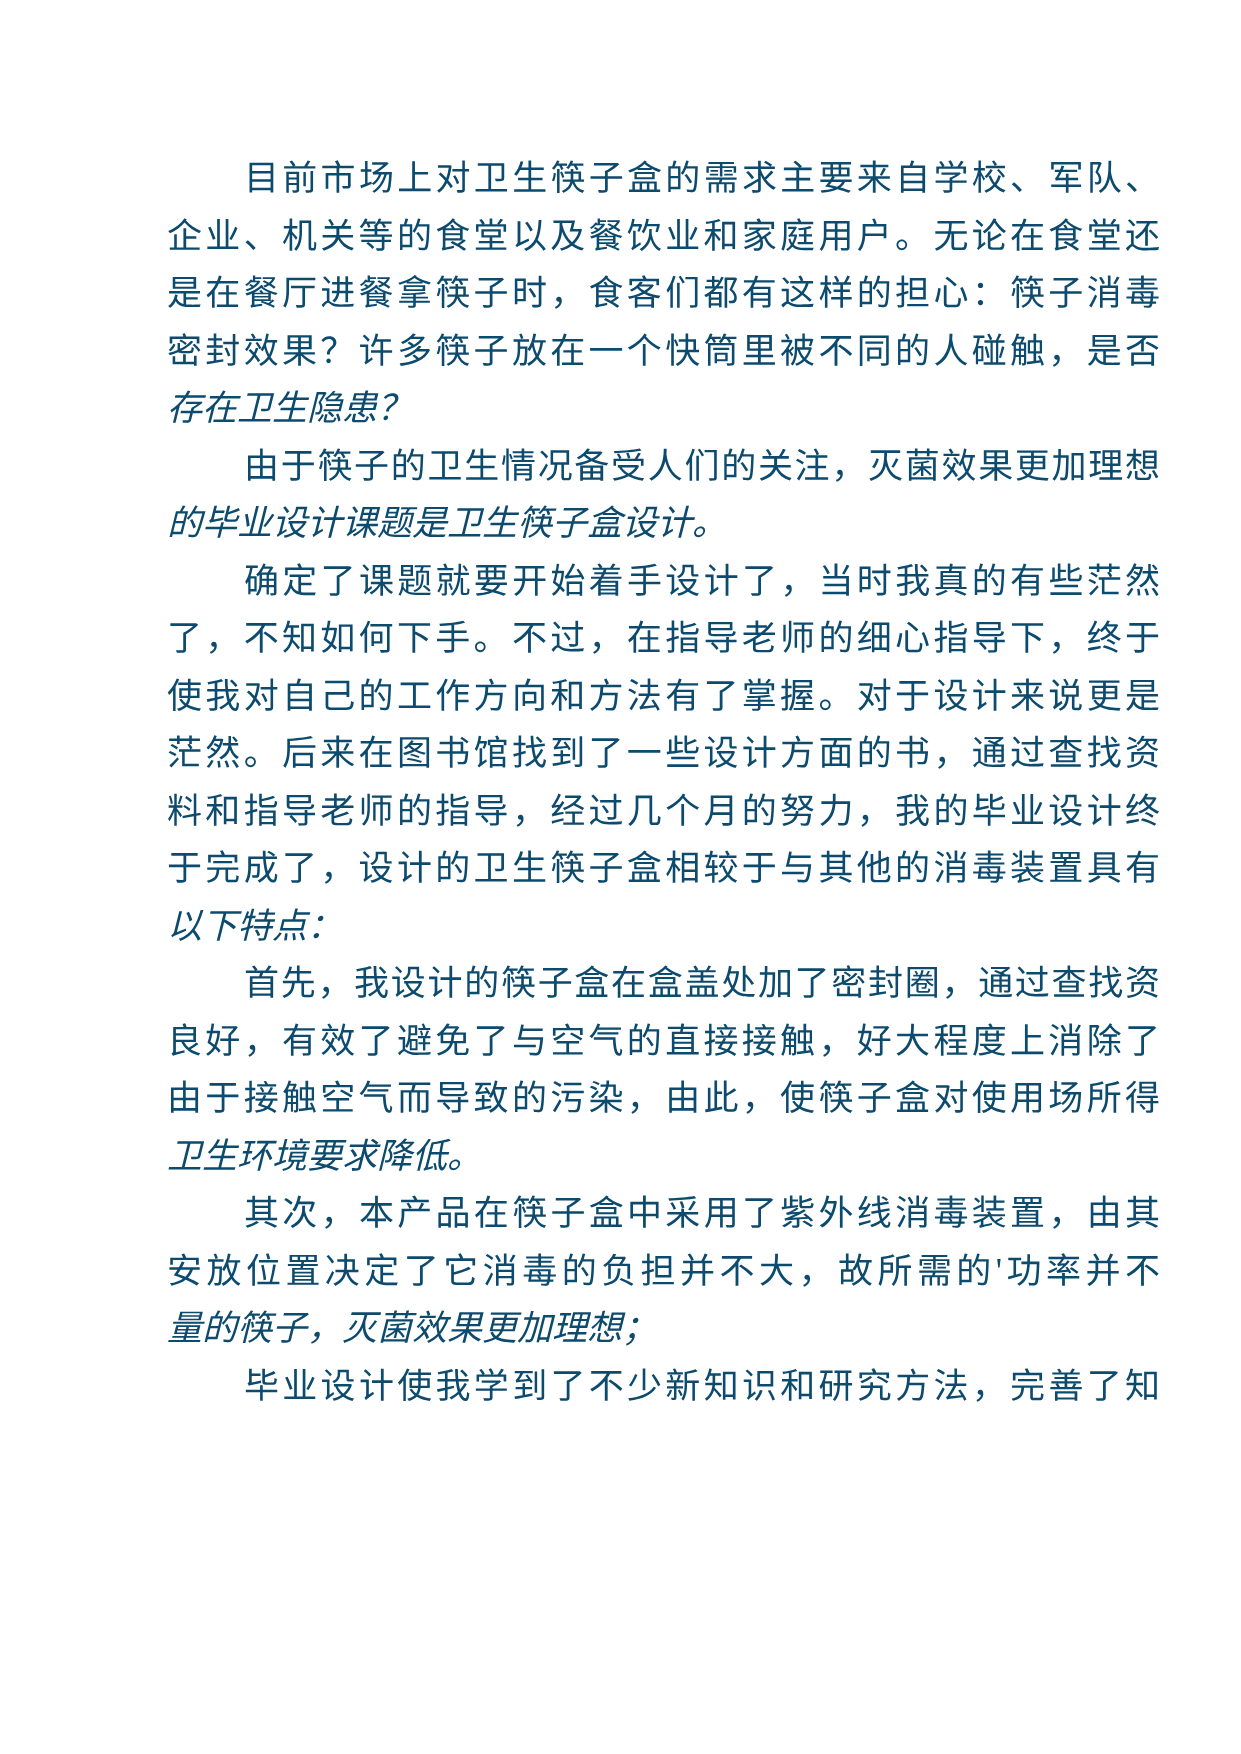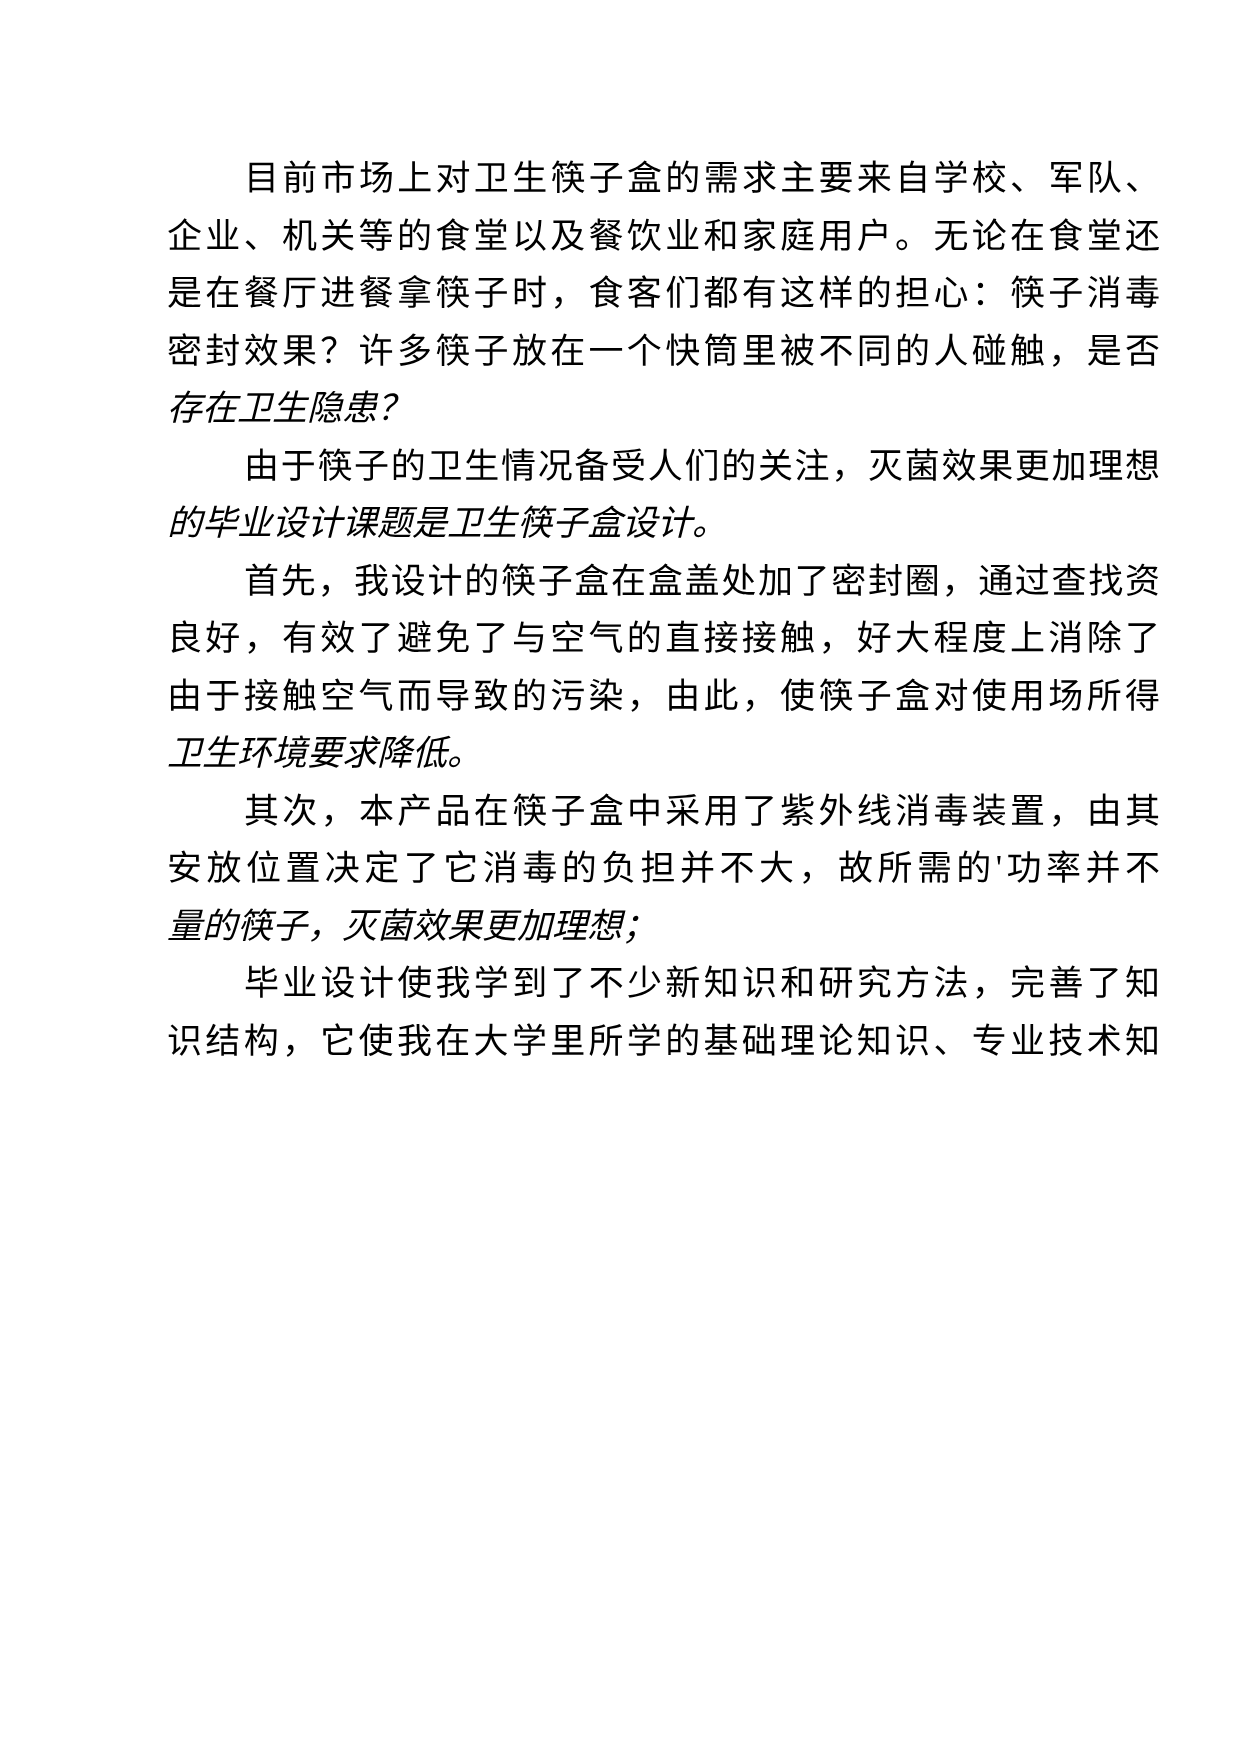--- a/index.html
+++ b/index.html
@@ -12,21 +12,21 @@
     height: 1754px;
     overflow: hidden;
   }
   .page {
     box-sizing: border-box;
     width: 1241px;
     height: 1754px;
     background: #ffffff;
     padding: 150px 81px 0 167px;
     font-family: "Liberation Serif", "DejaVu Serif", serif;
-    color: #000000;
+    color: #0c4a6e;
   }
   .para {
     margin: 0;
     padding: 0;
   }
   .line {
     font-size: 35px;
     line-height: 57.5px;
     height: 57.5px;
     font-weight: normal;
@@ -56,32 +56,40 @@
     <div class="line">是在餐厅进餐拿筷子时，食客们都有这样的担心：筷子消毒</div>
     <div class="line">密封效果？许多筷子放在一个快筒里被不同的人碰触，是否</div>
     <div class="line end">存在卫生隐患？</div>
   </div>
 
   <div class="para">
     <div class="line first">由于筷子的卫生情况备受人们的关注，灭菌效果更加理想</div>
     <div class="line end">的毕业设计课题是卫生筷子盒设计。</div>
   </div>
 
+  <div class="para">
+    <div class="line first">确定了课题就要开始着手设计了，当时我真的有些茫然</div>
+    <div class="line">了，不知如何下手。不过，在指导老师的细心指导下，终于</div>
+    <div class="line">使我对自己的工作方向和方法有了掌握。对于设计来说更是</div>
+    <div class="line">茫然。后来在图书馆找到了一些设计方面的书，通过查找资</div>
+    <div class="line">料和指导老师的指导，经过几个月的努力，我的毕业设计终</div>
+    <div class="line">于完成了，设计的卫生筷子盒相较于与其他的消毒装置具有</div>
+    <div class="line end">以下特点：</div>
+  </div>
 
   <div class="para">
     <div class="line first">首先，我设计的筷子盒在盒盖处加了密封圈，通过查找资</div>
     <div class="line">良好，有效了避免了与空气的直接接触，好大程度上消除了</div>
     <div class="line">由于接触空气而导致的污染，由此，使筷子盒对使用场所得</div>
     <div class="line end">卫生环境要求降低。</div>
   </div>
 
   <div class="para">
     <div class="line first">其次，本产品在筷子盒中采用了紫外线消毒装置，由其</div>
     <div class="line">安放位置决定了它消毒的负担并不大，故所需的'功率并不</div>
     <div class="line end">量的筷子，灭菌效果更加理想；</div>
   </div>
 
   <div class="para">
     <div class="line first">毕业设计使我学到了不少新知识和研究方法，完善了知</div>
-    <div class="line">识结构，它使我在大学里所学的基础理论知识、专业技术知</div>
   </div>
 
 </div>
 
 </body></html>

